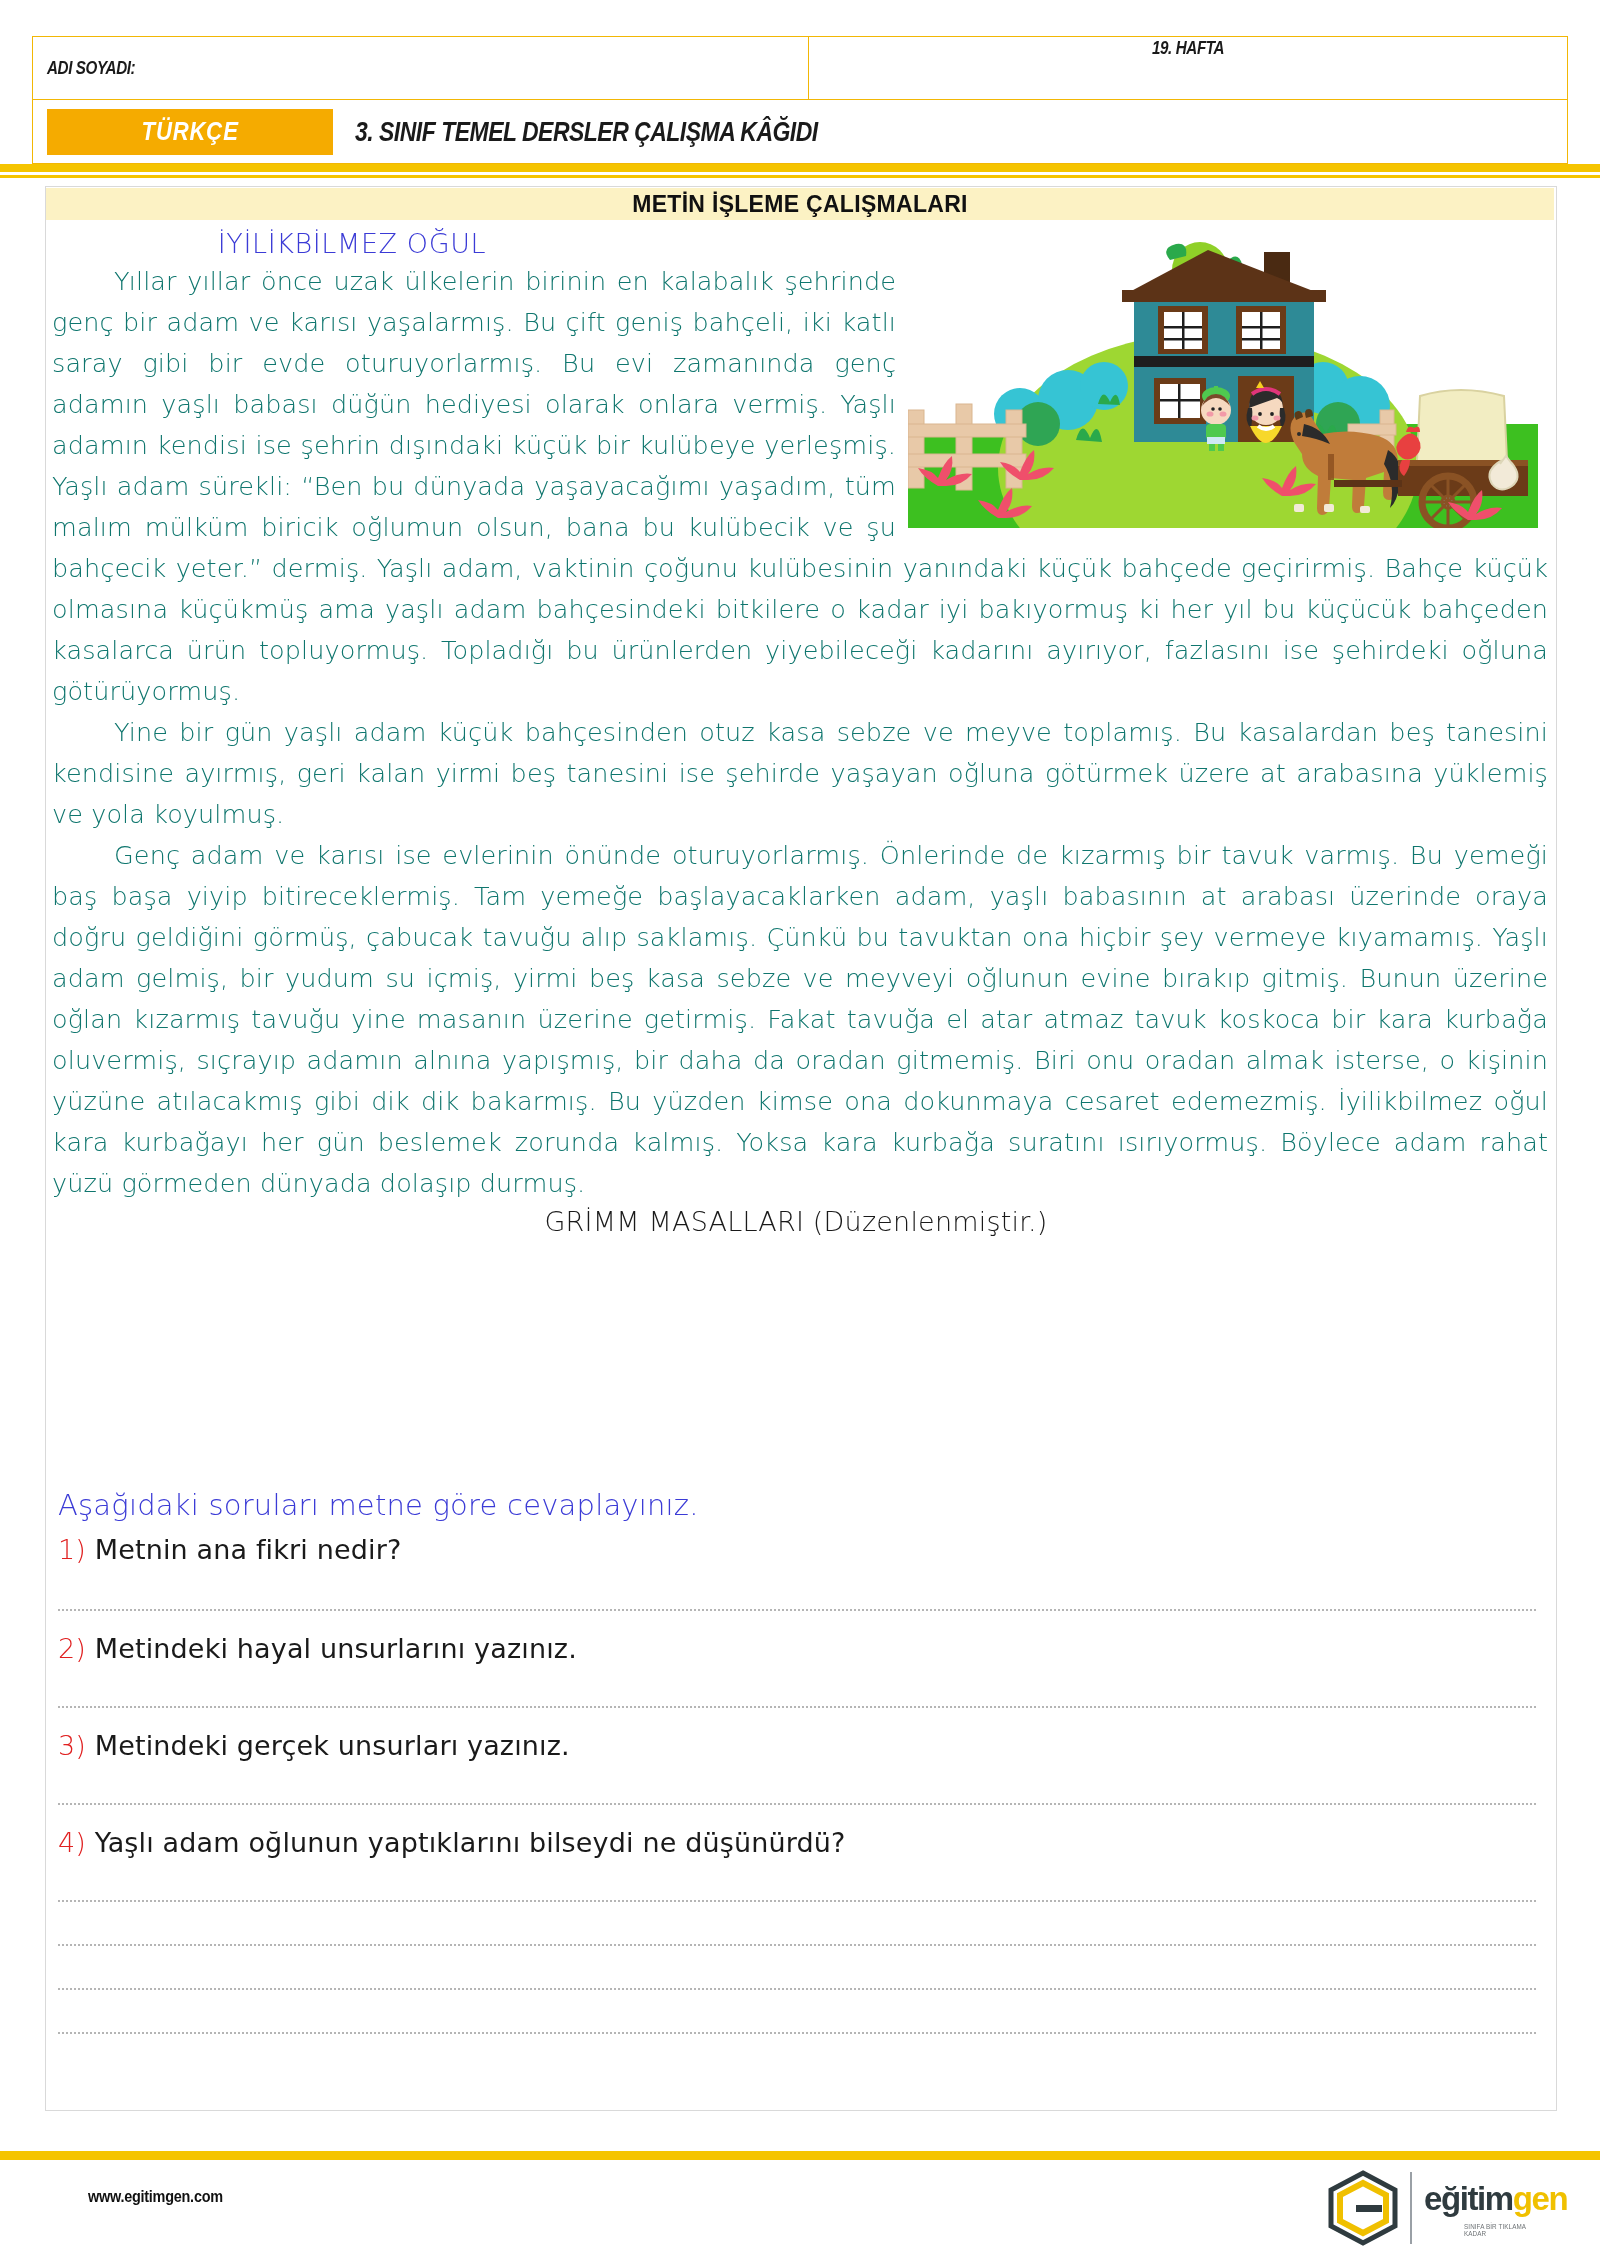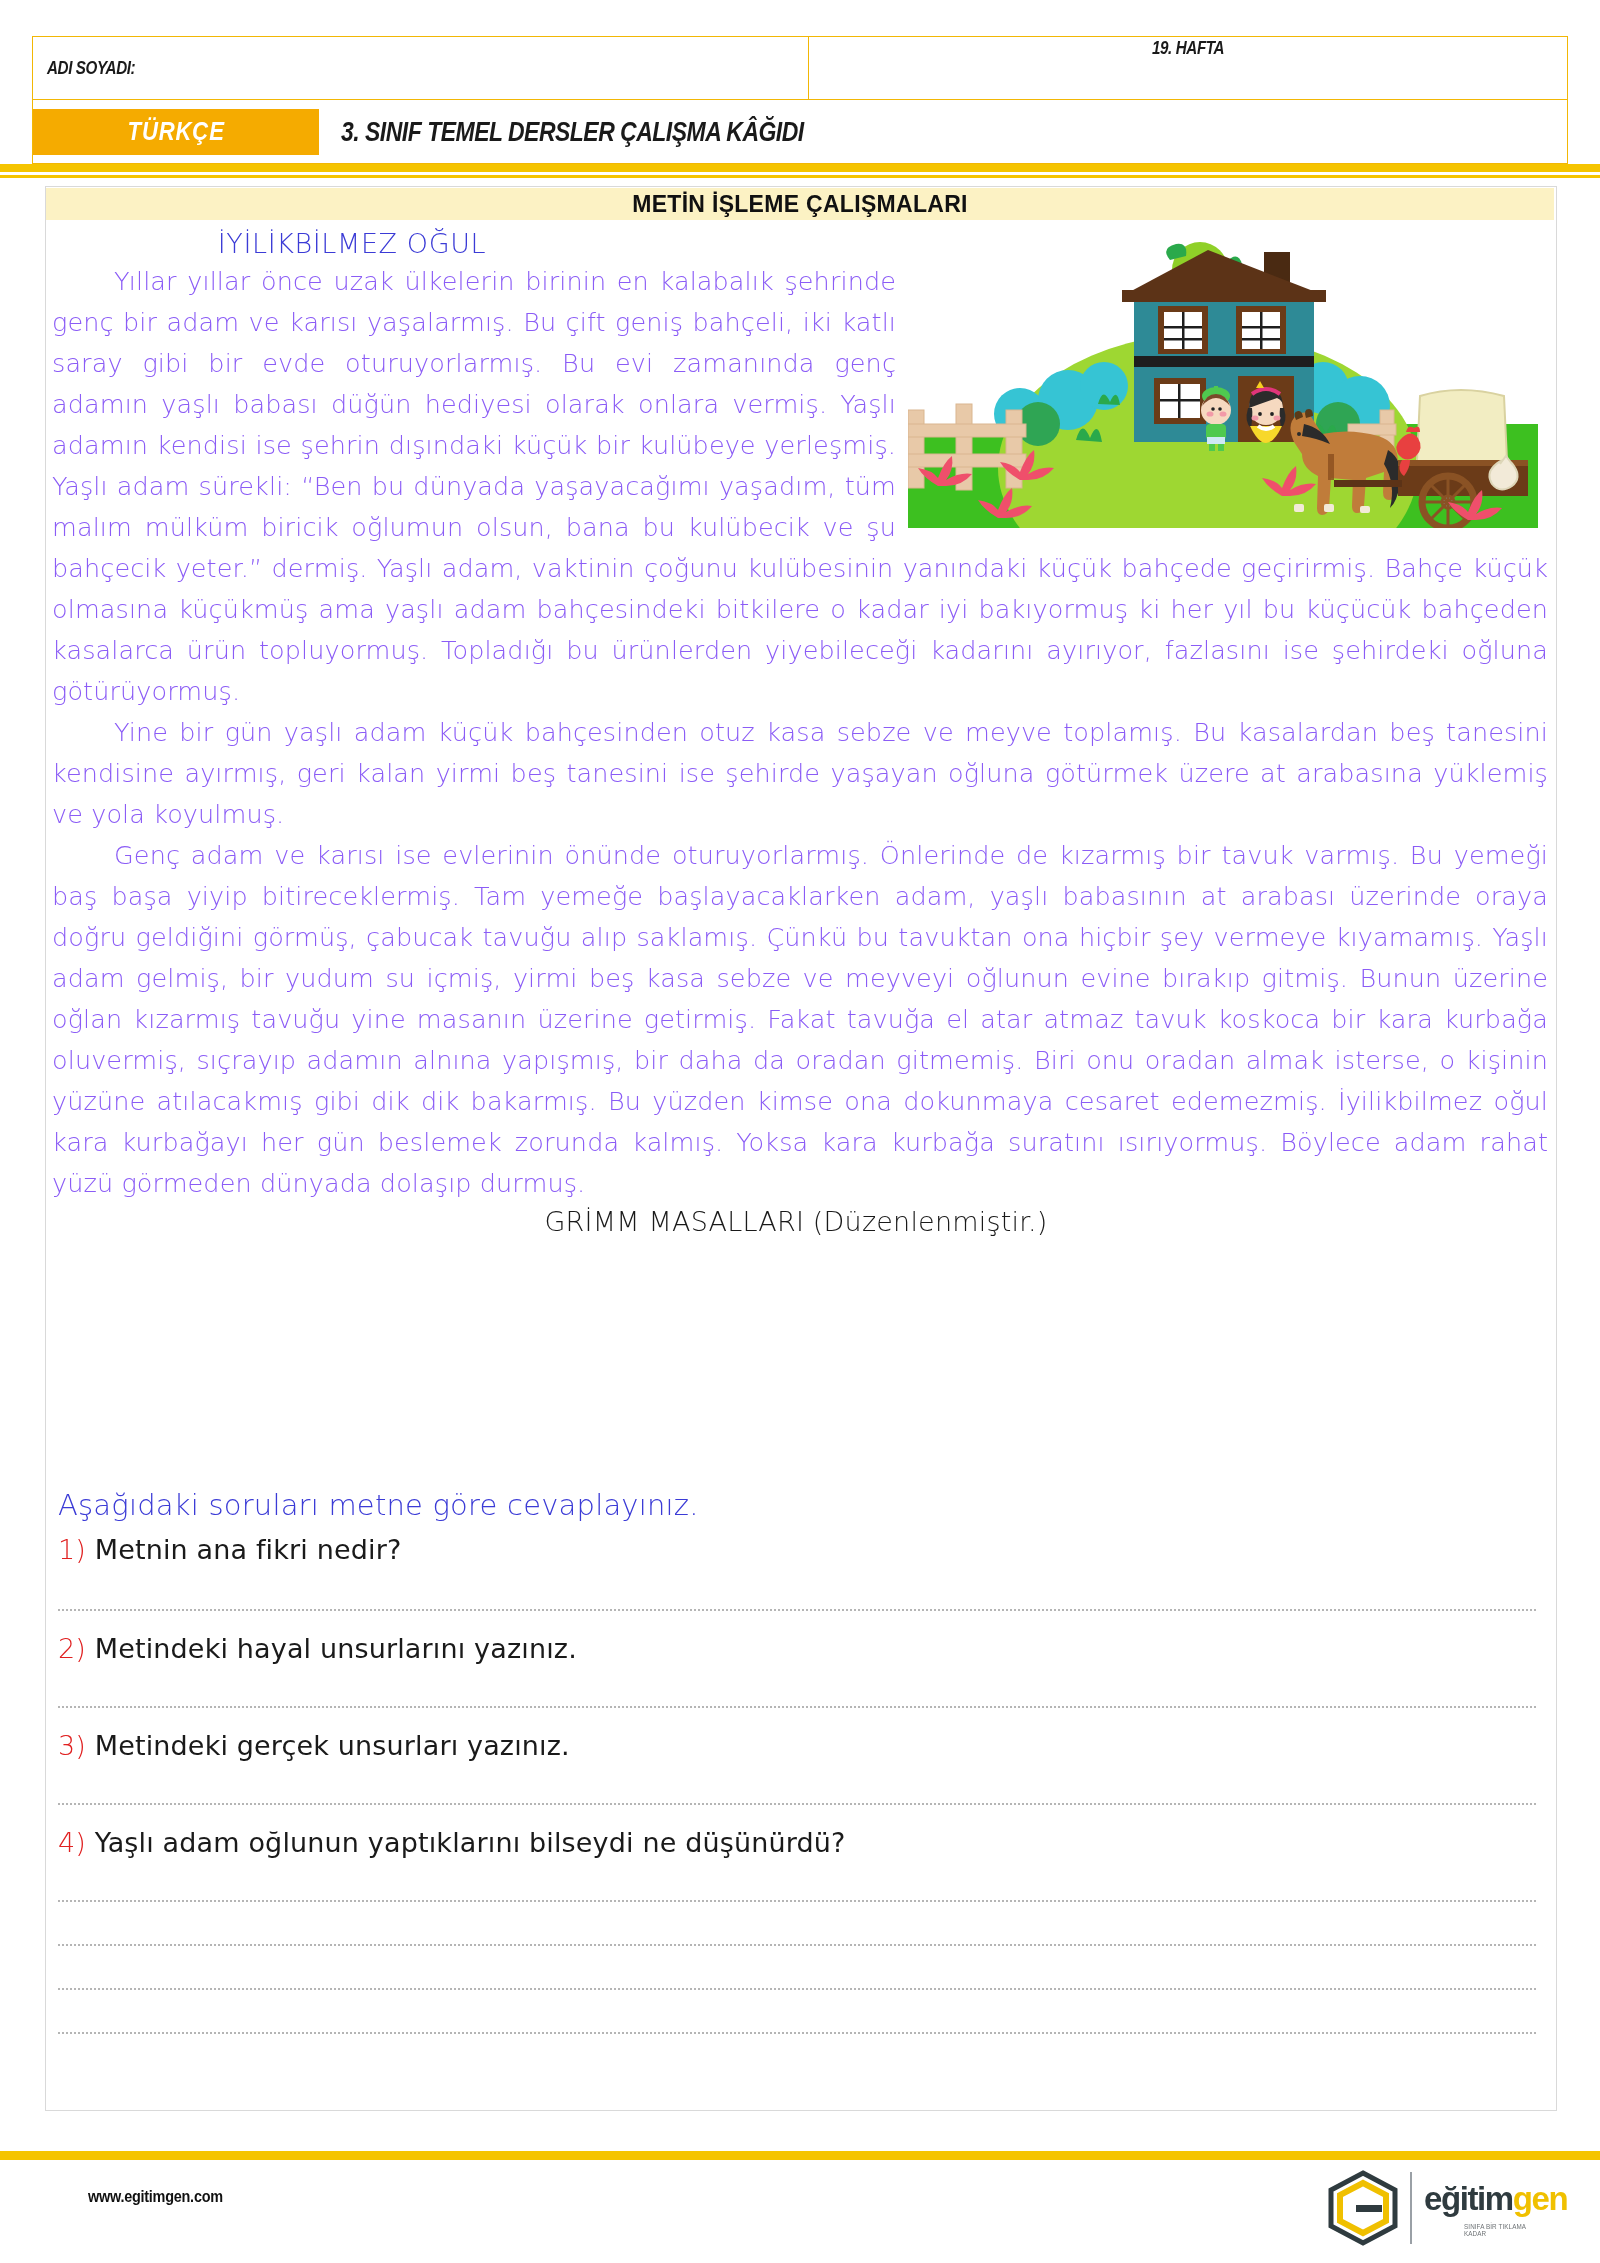--- a/index.html
+++ b/index.html
@@ -76,20 +76,21 @@
     display: flex;
     align-items: center;
     height: 64px;
     border-left: 1.5px solid #f2b705;
     border-right: 1.5px solid #f2b705;
     border-bottom: 1.5px solid #f2b705;
     box-sizing: border-box;
     background: #ffffff;
   }
   .subject-chip {
+    margin-left: 14px;
     width: 286px;
     height: 46px;
     background: #f5ab00;
     display: flex;
     align-items: center;
     justify-content: center;
     box-sizing: border-box;
   }
   .subject-chip span {
     font-family: "Liberation Sans", sans-serif;
@@ -185,21 +186,21 @@
     height: 300px;
     margin: 0 10px 4px 12px;
     position: relative;
   }
 
   .story-p {
     font-family: "DejaVu Sans", sans-serif;
     font-weight: 300;
     font-size: 25.5px;
     line-height: 41px;
-    color: #8b5cf6;
+    color: #0f766e;
     text-align: justify;
     text-indent: 62px;
     margin: 0;
     letter-spacing: 0.1px;
   }
   .story-p.cont { text-indent: 62px; }
   .attribution {
     font-family: "DejaVu Sans", sans-serif;
     font-weight: 300;
     font-size: 27px;

